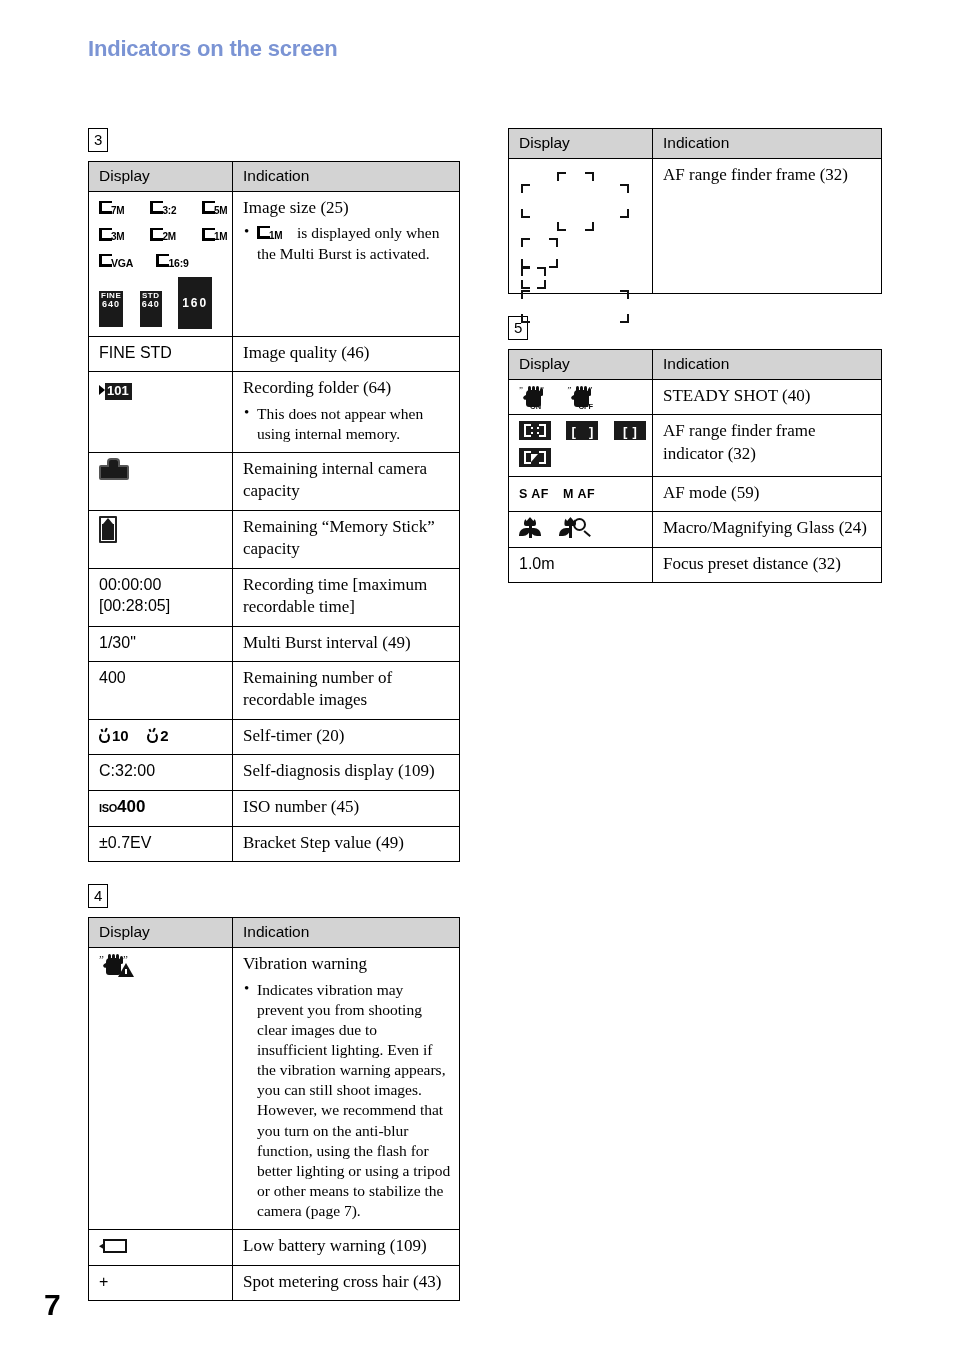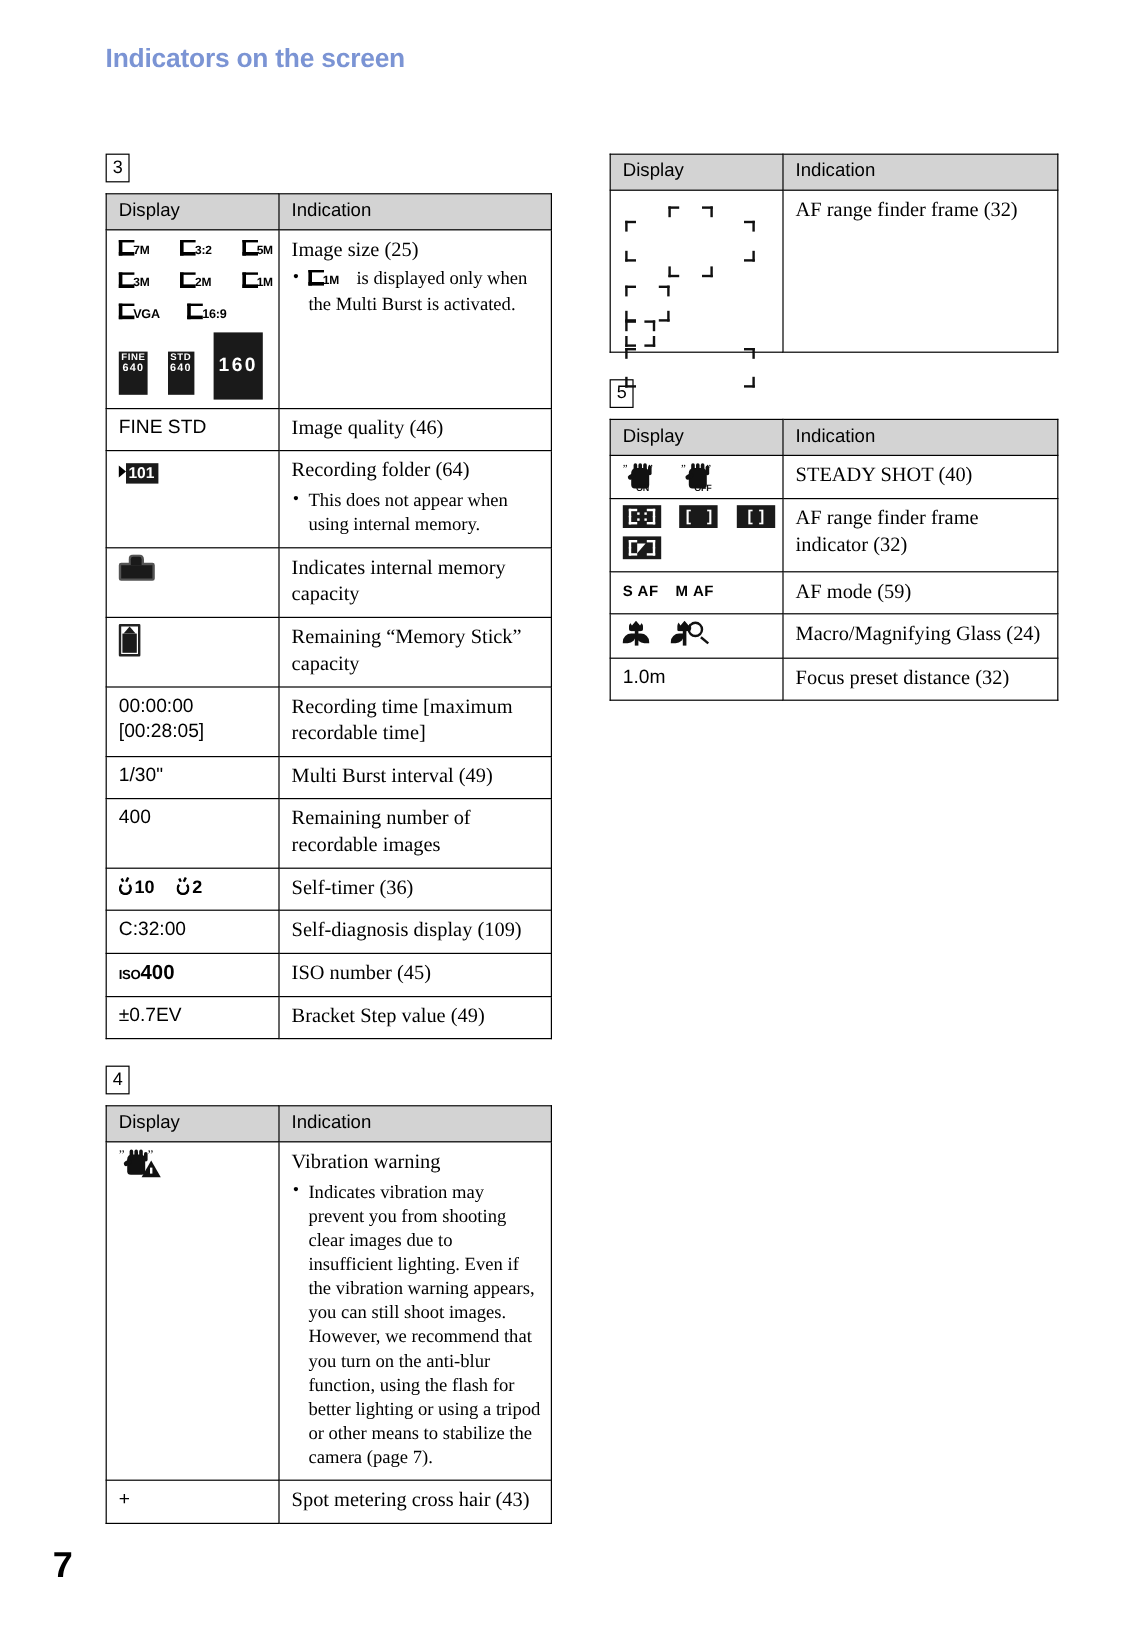--- a/index.html
+++ b/index.html
@@ -128,21 +128,21 @@
     font-weight:bold;
     vertical-align:-4px;
     margin-right:12px;
     padding:1px 3px;
     line-height:1;
     text-align:center;
   }
   .chip.two { padding:1px 2px 18px 2px; }
   .chip.two .t { display:block; font-size:8px; letter-spacing:0.5px; line-height:8px; }
   .chip.two .b { display:block; font-size:9px; letter-spacing:1px; line-height:9px; }
-  .chip.one { font-size:16px; letter-spacing:2px; padding:20px 4px; }
+  .chip.one { font-size:12px; letter-spacing:2px; padding:20px 4px; }
 
   
   .folder { display:inline-block; white-space:nowrap; vertical-align:-3px; }
   .folder .arw {
     display:inline-block;
     width:0;height:0;
     border-top:5px solid transparent;
     border-bottom:5px solid transparent;
     border-left:6px solid #000;
     vertical-align:1px;
@@ -482,21 +482,21 @@
             <ul class="bullets">
               <li>This does not appear when using internal memory.</li>
             </ul>
           </td>
         </tr>
 
         <tr>
           <td class="display">
             <span class="memint"></span>
           </td>
-          <td class="indication">Indicates internal memory capacity</td>
+          <td class="indication">Remaining internal camera capacity</td>
         </tr>
 
         <tr>
           <td class="display">
             <span class="memstick">
               <span class="body"></span><span class="fill"></span><span class="tri"></span>
             </span>
           </td>
           <td class="indication">Remaining “Memory Stick” capacity</td>
         </tr>
@@ -521,21 +521,21 @@
 
         <tr>
           <td class="display">
             <span class="timer">
               <span class="glyph"><span class="ring"></span><span class="tick"></span><span class="tick2"></span></span><span>10</span>
             </span>
             <span class="timer">
               <span class="glyph"><span class="ring"></span><span class="tick"></span><span class="tick2"></span></span><span>2</span>
             </span>
           </td>
-          <td class="indication">Self-timer (36)</td>
+          <td class="indication">Self-timer (20)</td>
         </tr>
 
         <tr>
           <td class="display monotext">C:32:00</td>
           <td class="indication">Self-diagnosis display (109)</td>
         </tr>
 
         <tr>
           <td class="display">
             <span class="iso"><span class="sm">ISO</span><span>400</span></span>
@@ -574,20 +574,28 @@
               <span class="palm"></span><span class="thumb"></span>
               <span class="warn"></span><span class="warn-i"></span>
             </span>
           </td>
           <td class="indication">
             <span class="lead">Vibration warning</span>
             <ul class="bullets">
               <li>Indicates vibration may prevent you from shooting clear images due to insufficient lighting. Even if the vibration warning appears, you can still shoot images. However, we recommend that you turn on the anti-blur function, using the flash for better lighting or using a tripod or other means to stabilize the camera (page 7).</li>
             </ul>
           </td>
+        </tr>
+        <tr>
+          <td class="display">
+            <span class="lowbat">
+              <span class="nub"></span><span class="shell"></span>
+            </span>
+          </td>
+          <td class="indication">Low battery warning (109)</td>
         </tr>
         <tr>
           <td class="display plussym">+</td>
           <td class="indication">Spot metering cross hair (43)</td>
         </tr>
       </tbody>
     </table>
   </div>
 
   <div class="col-right">

